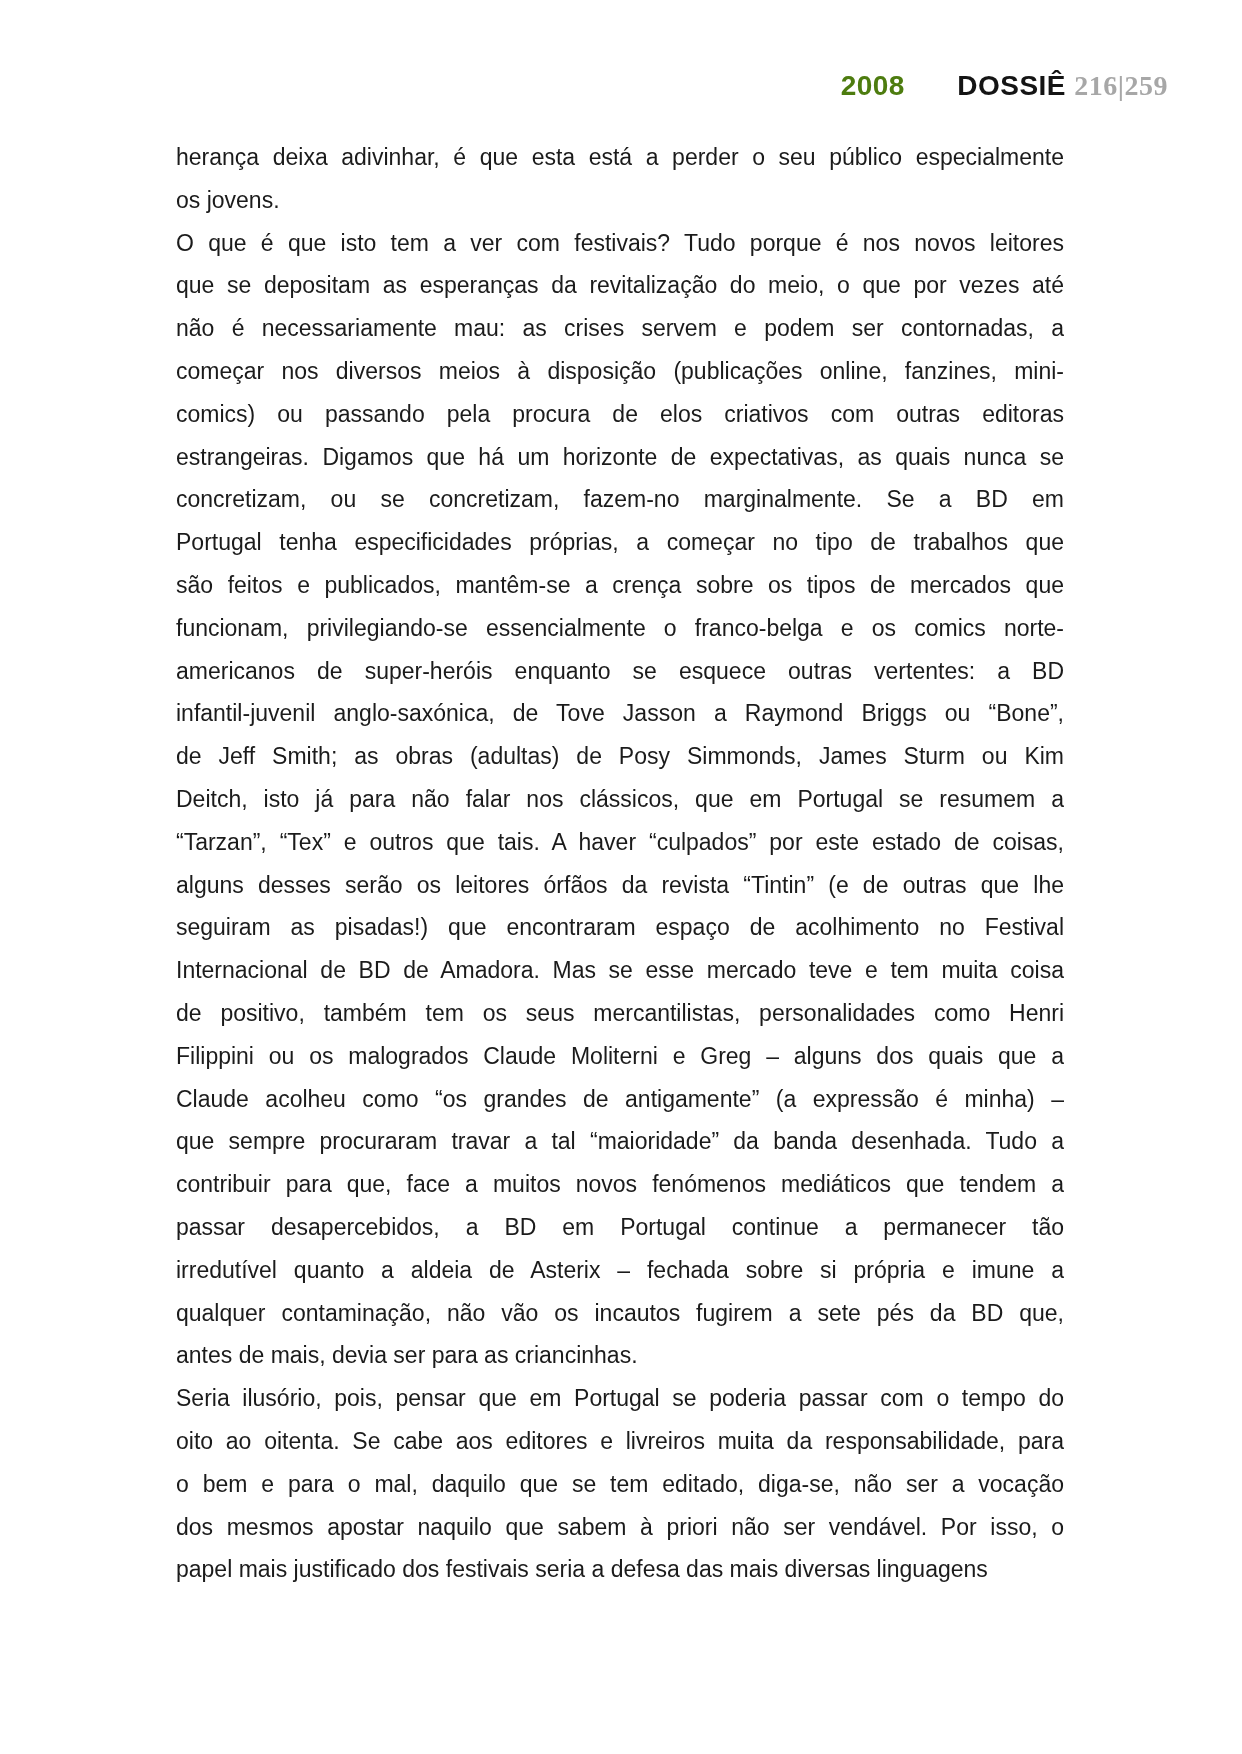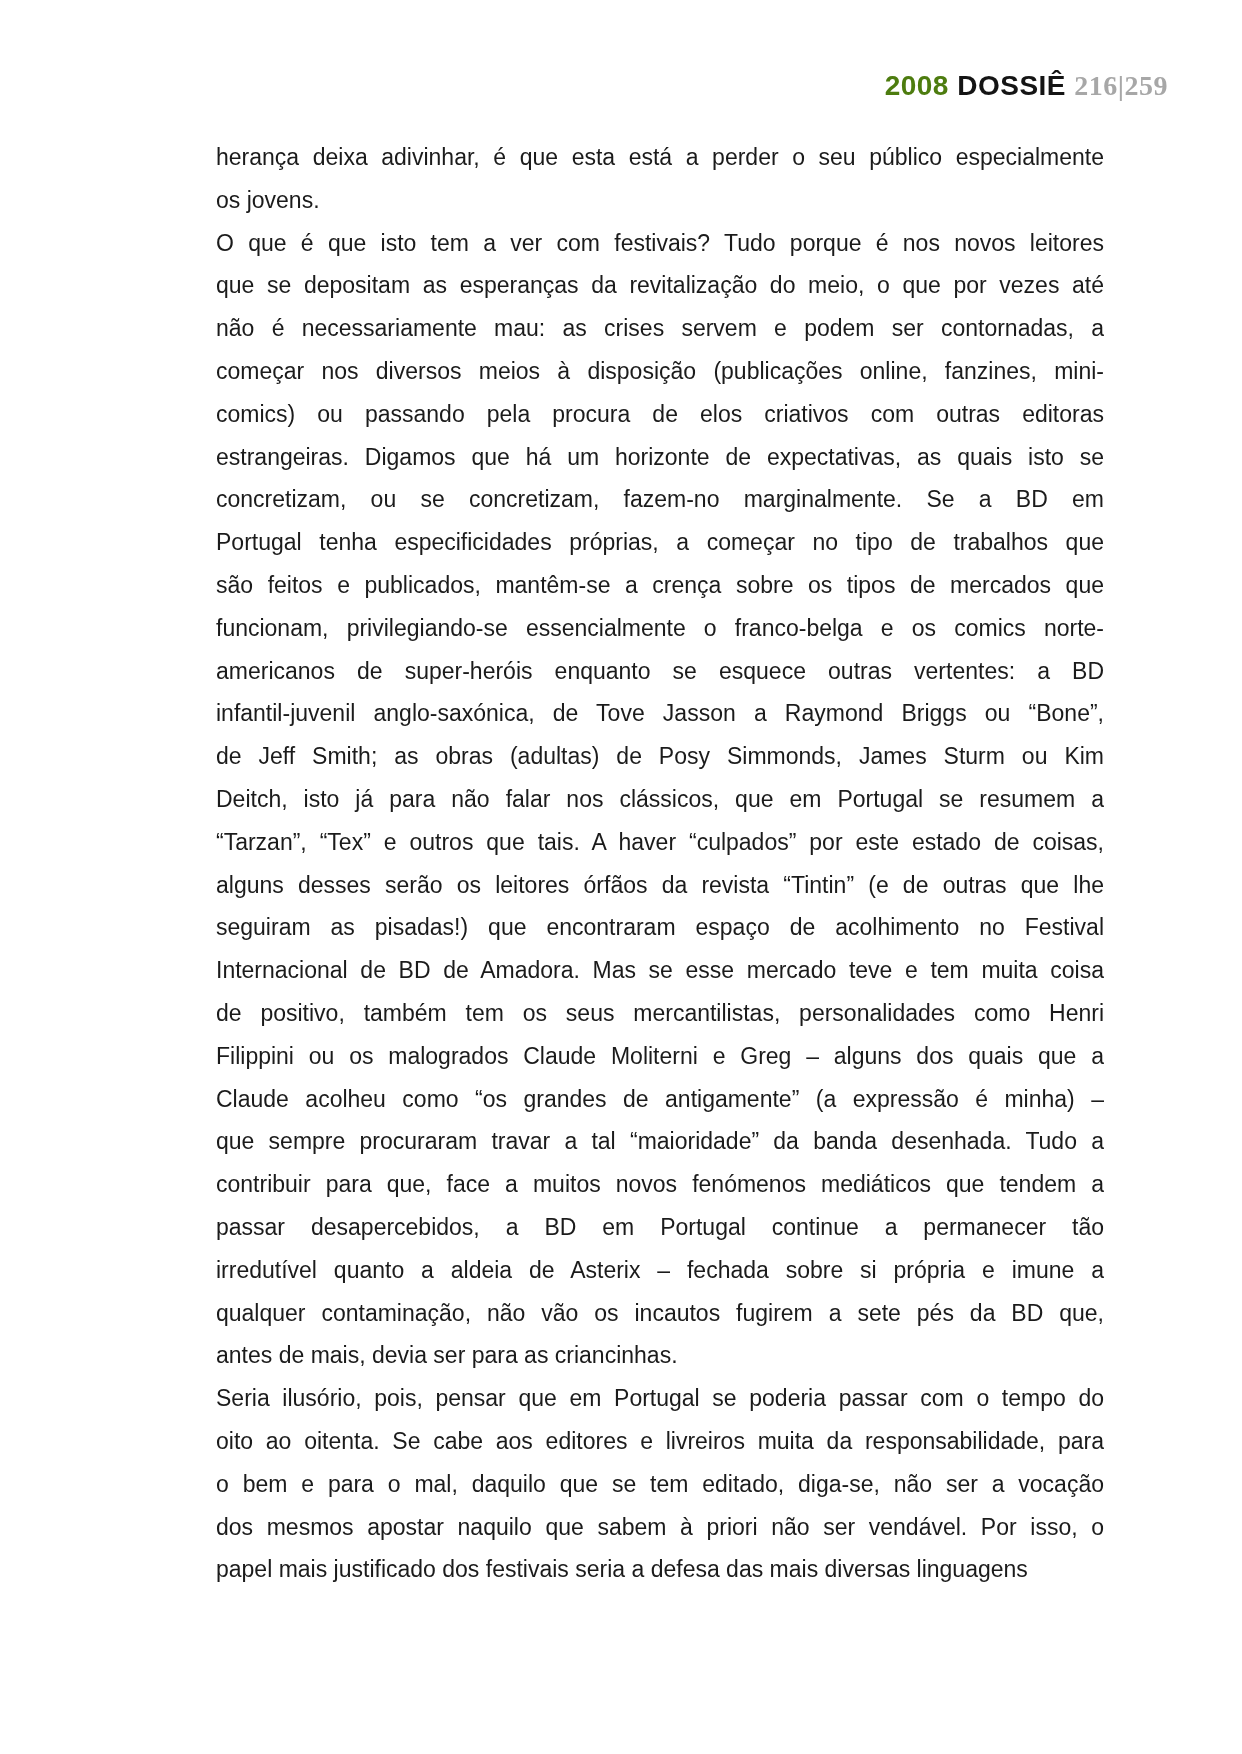--- a/index.html
+++ b/index.html
@@ -46,33 +46,33 @@
     text-align-last: left;
   }
 </style>
 </head>
 <body>
 
 <div class="page">
 
   <div class="page-header">
     <span style="color: #4d7c0f;">2008</span>
-    <span style="color: rgb(20, 20, 20);">DOSSIÊ</span>
+    <span style="color: rgb(20, 20, 20); margin-left: 44px;">DOSSIÊ</span>
     <span style="color: rgb(167, 167, 167); font-family: Liberation Serif, serif;">216|259</span>
   </div>
 
-  <div class="body-text" style="color: rgb(27, 27, 27); margin-left: 40px;">
+  <div class="body-text" style="color: rgb(27, 27, 27);">
       <div class="line">herança deixa adivinhar, é que esta está a perder o seu público especialmente</div>
       <div class="line para-end">os jovens.</div>
       <div class="line">O que é que isto tem a ver com festivais? Tudo porque é nos novos leitores</div>
       <div class="line">que se depositam as esperanças da revitalização do meio, o que por vezes até</div>
       <div class="line">não é necessariamente mau: as crises servem e podem ser contornadas, a</div>
       <div class="line">começar nos diversos meios à disposição (publicações online, fanzines, mini-</div>
       <div class="line">comics) ou passando pela procura de elos criativos com outras editoras</div>
-      <div class="line">estrangeiras. Digamos que há um horizonte de expectativas, as quais isto se</div>
+      <div class="line">estrangeiras. Digamos que há um horizonte de expectativas, as quais nunca se</div>
       <div class="line">concretizam, ou se concretizam, fazem-no marginalmente. Se a BD em</div>
       <div class="line">Portugal tenha especificidades próprias, a começar no tipo de trabalhos que</div>
       <div class="line">são feitos e publicados, mantêm-se a crença sobre os tipos de mercados que</div>
       <div class="line">funcionam, privilegiando-se essencialmente o franco-belga e os comics norte-</div>
       <div class="line">americanos de super-heróis enquanto se esquece outras vertentes: a BD</div>
       <div class="line">infantil-juvenil anglo-saxónica, de Tove Jasson a Raymond Briggs ou “Bone”,</div>
       <div class="line">de Jeff Smith; as obras (adultas) de Posy Simmonds, James Sturm ou Kim</div>
       <div class="line">Deitch, isto já para não falar nos clássicos, que em Portugal se resumem a</div>
       <div class="line">“Tarzan”, “Tex” e outros que tais. A haver “culpados” por este estado de coisas,</div>
       <div class="line">alguns desses serão os leitores órfãos da revista “Tintin” (e de outras que lhe</div>

